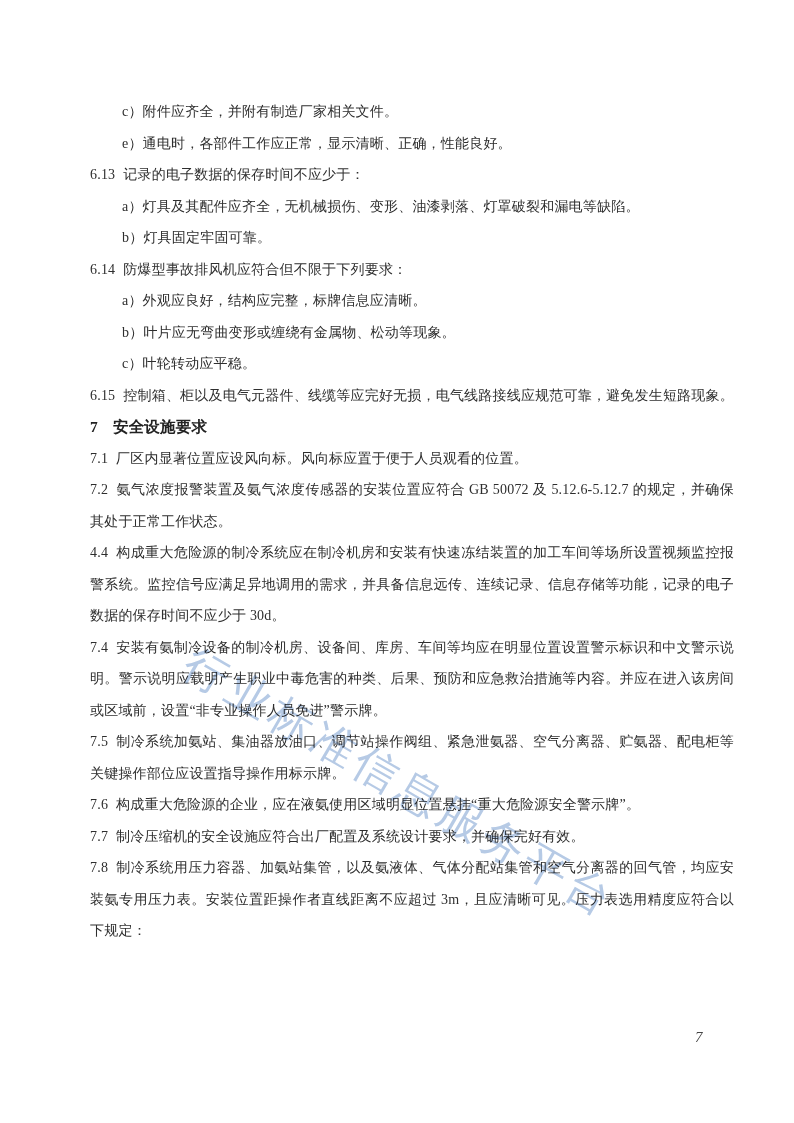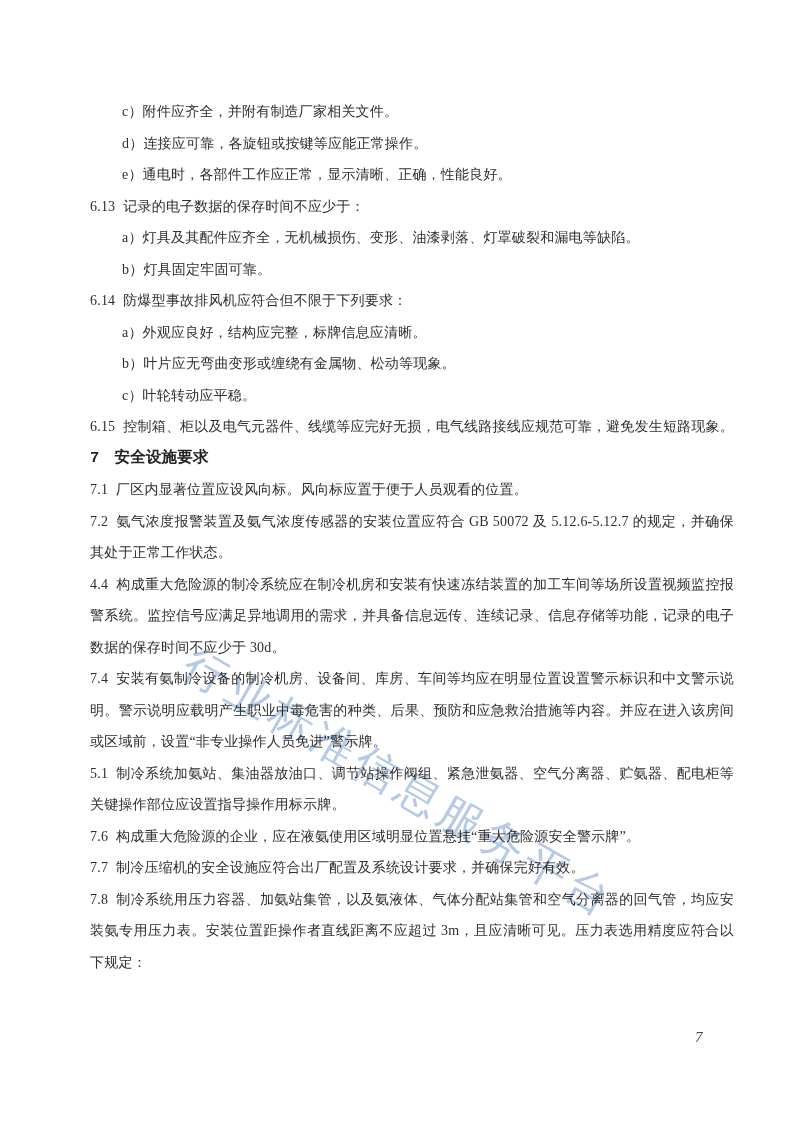--- a/index.html
+++ b/index.html
@@ -22,21 +22,21 @@
   .para {
     margin: 0;
     font-size: 14px;
     line-height: 31.5px;
     text-align: justify;
     letter-spacing: 0.2px;
   }
   .para.item { padding-left: 32px; }
   .para.clause .num { margin-right: 8px; }
   .para.heading {
-    font-family: Liberation Mono, monospace;
+    font-family: Liberation Serif, serif;
     font-weight: bold;
     font-size: 15.5px;
     color: #222222;
   }
   .para.heading .num { margin-right: 15px; }
   .watermark {
     position: absolute;
     left: 198px;
     top: 642px;
     transform: rotate(30deg);
@@ -63,35 +63,34 @@
   }
 </style>
 </head>
 <body>
 
 <div class="page">
   <div class="watermark">行业标准信息服务平台</div>
 
   <main class="content">
       <p class="para item">c）附件应齐全，并附有制造厂家相关文件。</p>
-      <p class="para item">d）连接应可靠，各旋钮或按键等应能正常操作。</p>
       <p class="para item">e）通电时，各部件工作应正常，显示清晰、正确，性能良好。</p>
       <p class="para clause"><span class="num">6.13</span><span class="txt">记录的电子数据的保存时间不应少于：</span></p>
       <p class="para item">a）灯具及其配件应齐全，无机械损伤、变形、油漆剥落、灯罩破裂和漏电等缺陷。</p>
       <p class="para item">b）灯具固定牢固可靠。</p>
       <p class="para clause"><span class="num">6.14</span><span class="txt">防爆型事故排风机应符合但不限于下列要求：</span></p>
       <p class="para item">a）外观应良好，结构应完整，标牌信息应清晰。</p>
       <p class="para item">b）叶片应无弯曲变形或缠绕有金属物、松动等现象。</p>
       <p class="para item">c）叶轮转动应平稳。</p>
       <p class="para clause"><span class="num">6.15</span><span class="txt">控制箱、柜以及电气元器件、线缆等应完好无损，电气线路接线应规范可靠，避免发生短路现象。</span></p>
       <p class="para heading"><span class="num">7</span><span class="txt">安全设施要求</span></p>
       <p class="para clause"><span class="num">7.1</span><span class="txt">厂区内显著位置应设风向标。风向标应置于便于人员观看的位置。</span></p>
       <p class="para clause"><span class="num">7.2</span><span class="txt">氨气浓度报警装置及氨气浓度传感器的安装位置应符合 GB 50072 及 5.12.6-5.12.7 的规定，并确保其处于正常工作状态。</span></p>
       <p class="para clause"><span class="num">4.4</span><span class="txt">构成重大危险源的制冷系统应在制冷机房和安装有快速冻结装置的加工车间等场所设置视频监控报警系统。监控信号应满足异地调用的需求，并具备信息远传、连续记录、信息存储等功能，记录的电子数据的保存时间不应少于 30d。</span></p>
       <p class="para clause"><span class="num">7.4</span><span class="txt">安装有氨制冷设备的制冷机房、设备间、库房、车间等均应在明显位置设置警示标识和中文警示说明。警示说明应载明产生职业中毒危害的种类、后果、预防和应急救治措施等内容。并应在进入该房间或区域前，设置“非专业操作人员免进”警示牌。</span></p>
-      <p class="para clause"><span class="num">5.1</span><span class="txt">制冷系统加氨站、集油器放油口、调节站操作阀组、紧急泄氨器、空气分离器、贮氨器、配电柜等关键操作部位应设置指导操作用标示牌。</span></p>
+      <p class="para clause"><span class="num">7.5</span><span class="txt">制冷系统加氨站、集油器放油口、调节站操作阀组、紧急泄氨器、空气分离器、贮氨器、配电柜等关键操作部位应设置指导操作用标示牌。</span></p>
       <p class="para clause"><span class="num">7.6</span><span class="txt">构成重大危险源的企业，应在液氨使用区域明显位置悬挂“重大危险源安全警示牌”。</span></p>
       <p class="para clause"><span class="num">7.7</span><span class="txt">制冷压缩机的安全设施应符合出厂配置及系统设计要求，并确保完好有效。</span></p>
       <p class="para clause"><span class="num">7.8</span><span class="txt">制冷系统用压力容器、加氨站集管，以及氨液体、气体分配站集管和空气分离器的回气管，均应安装氨专用压力表。安装位置距操作者直线距离不应超过 3m，且应清晰可见。压力表选用精度应符合以下规定：</span></p>
     </main>
 
   <div class="page-number">7</div>
 </div>
 
 </body></html>

